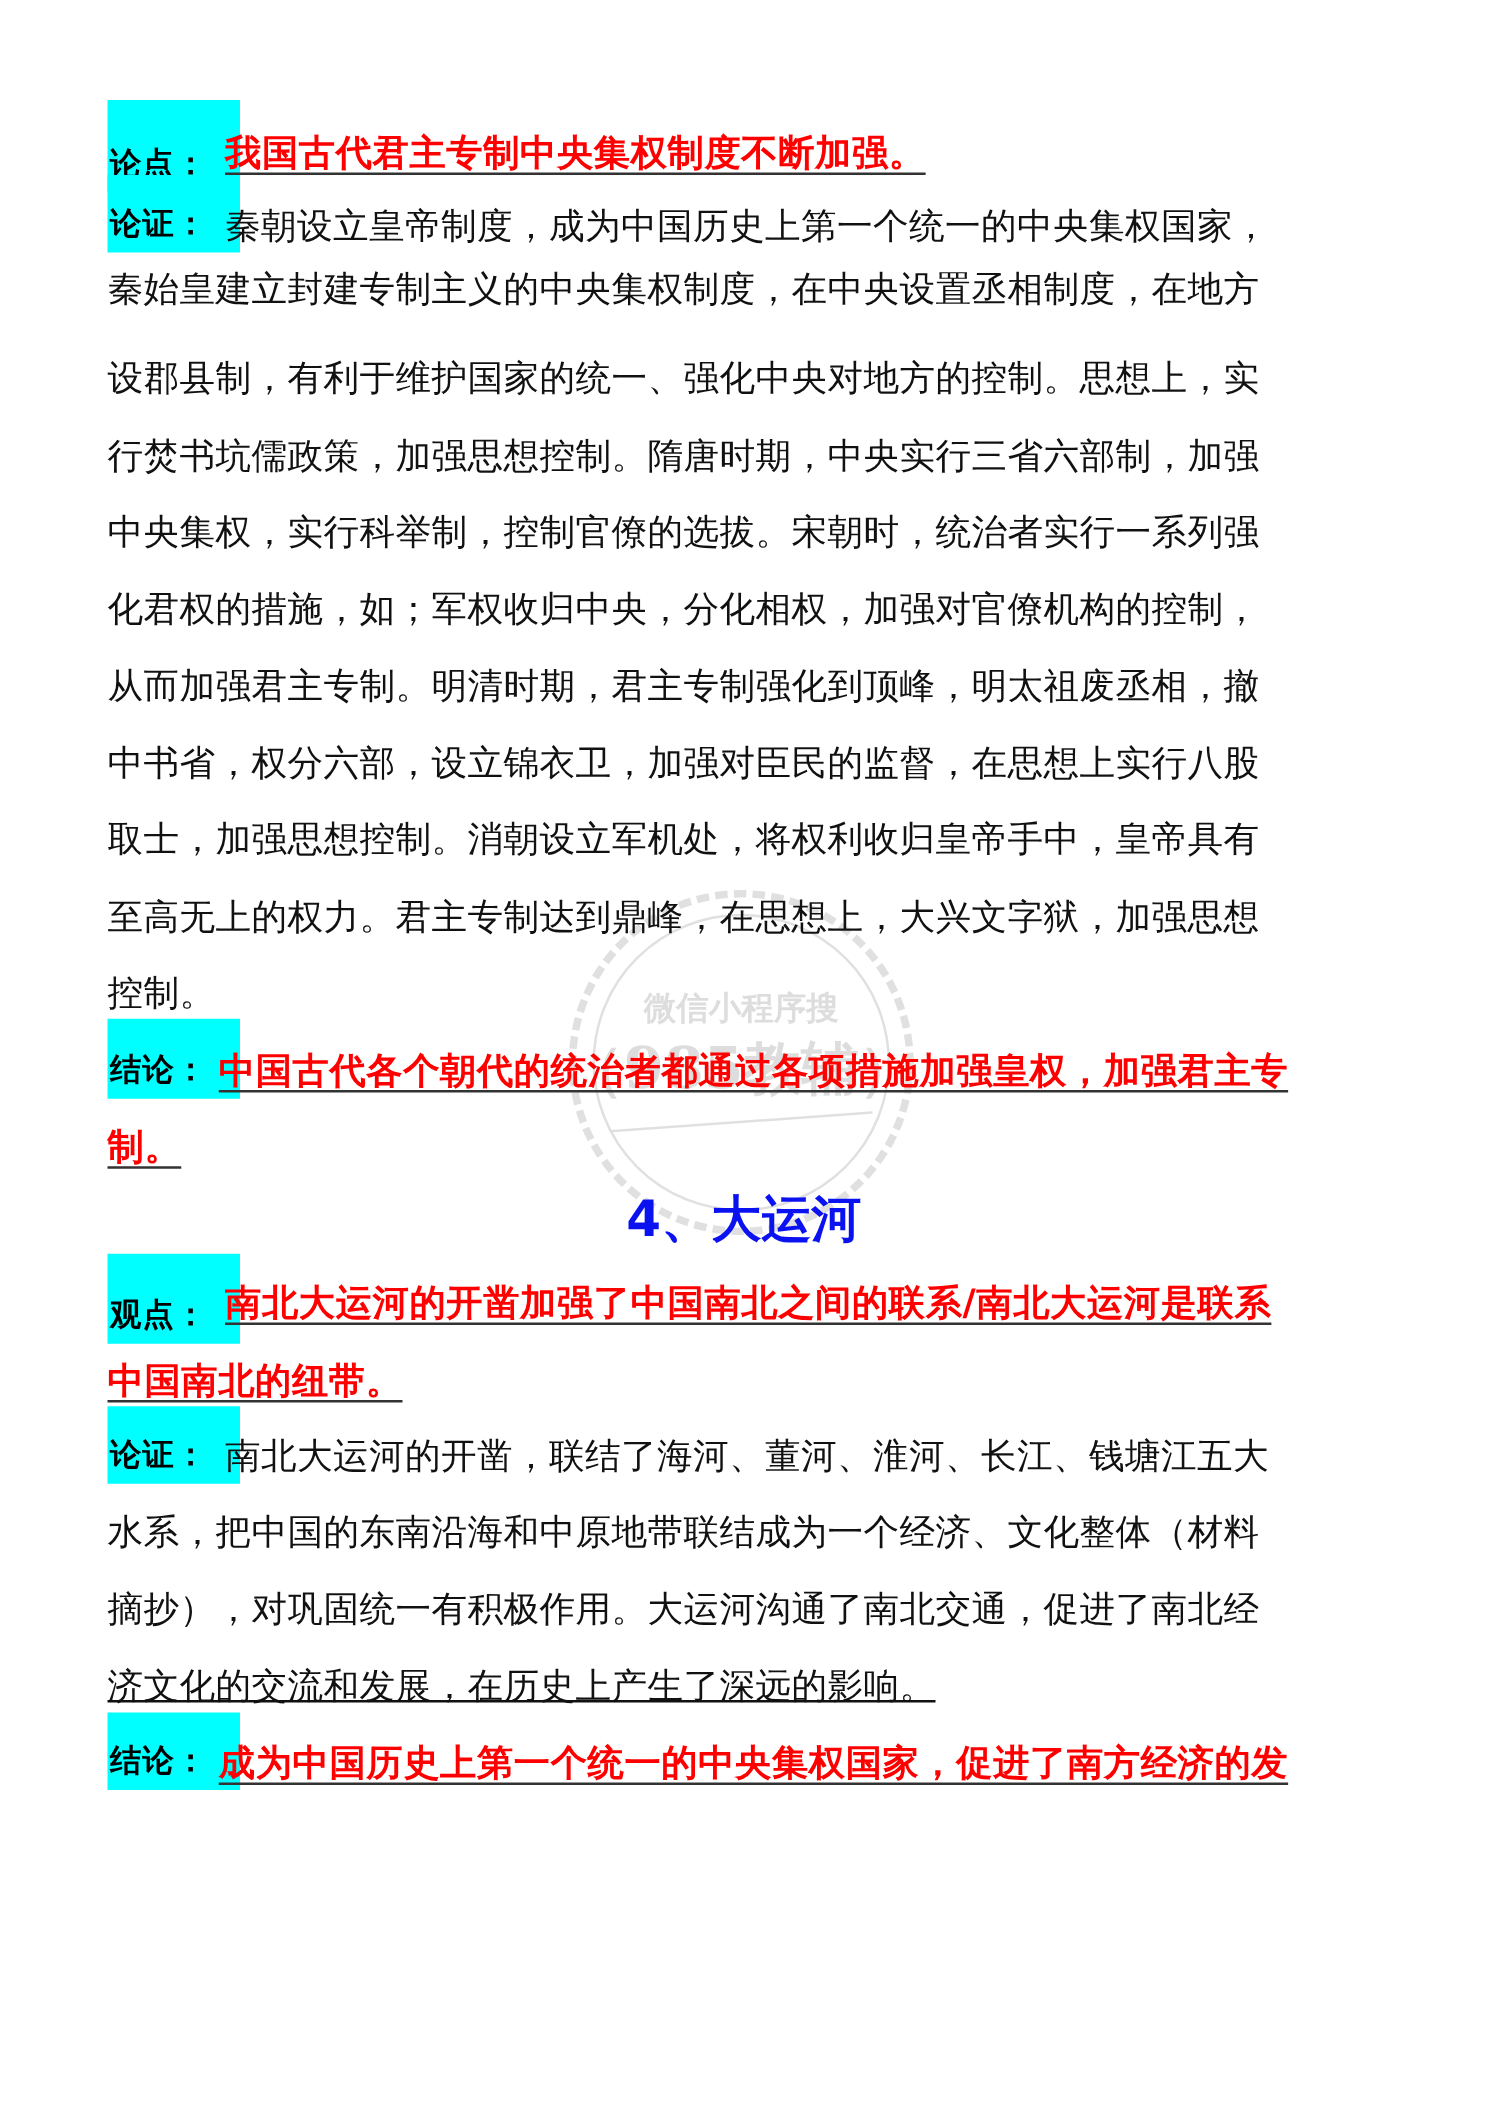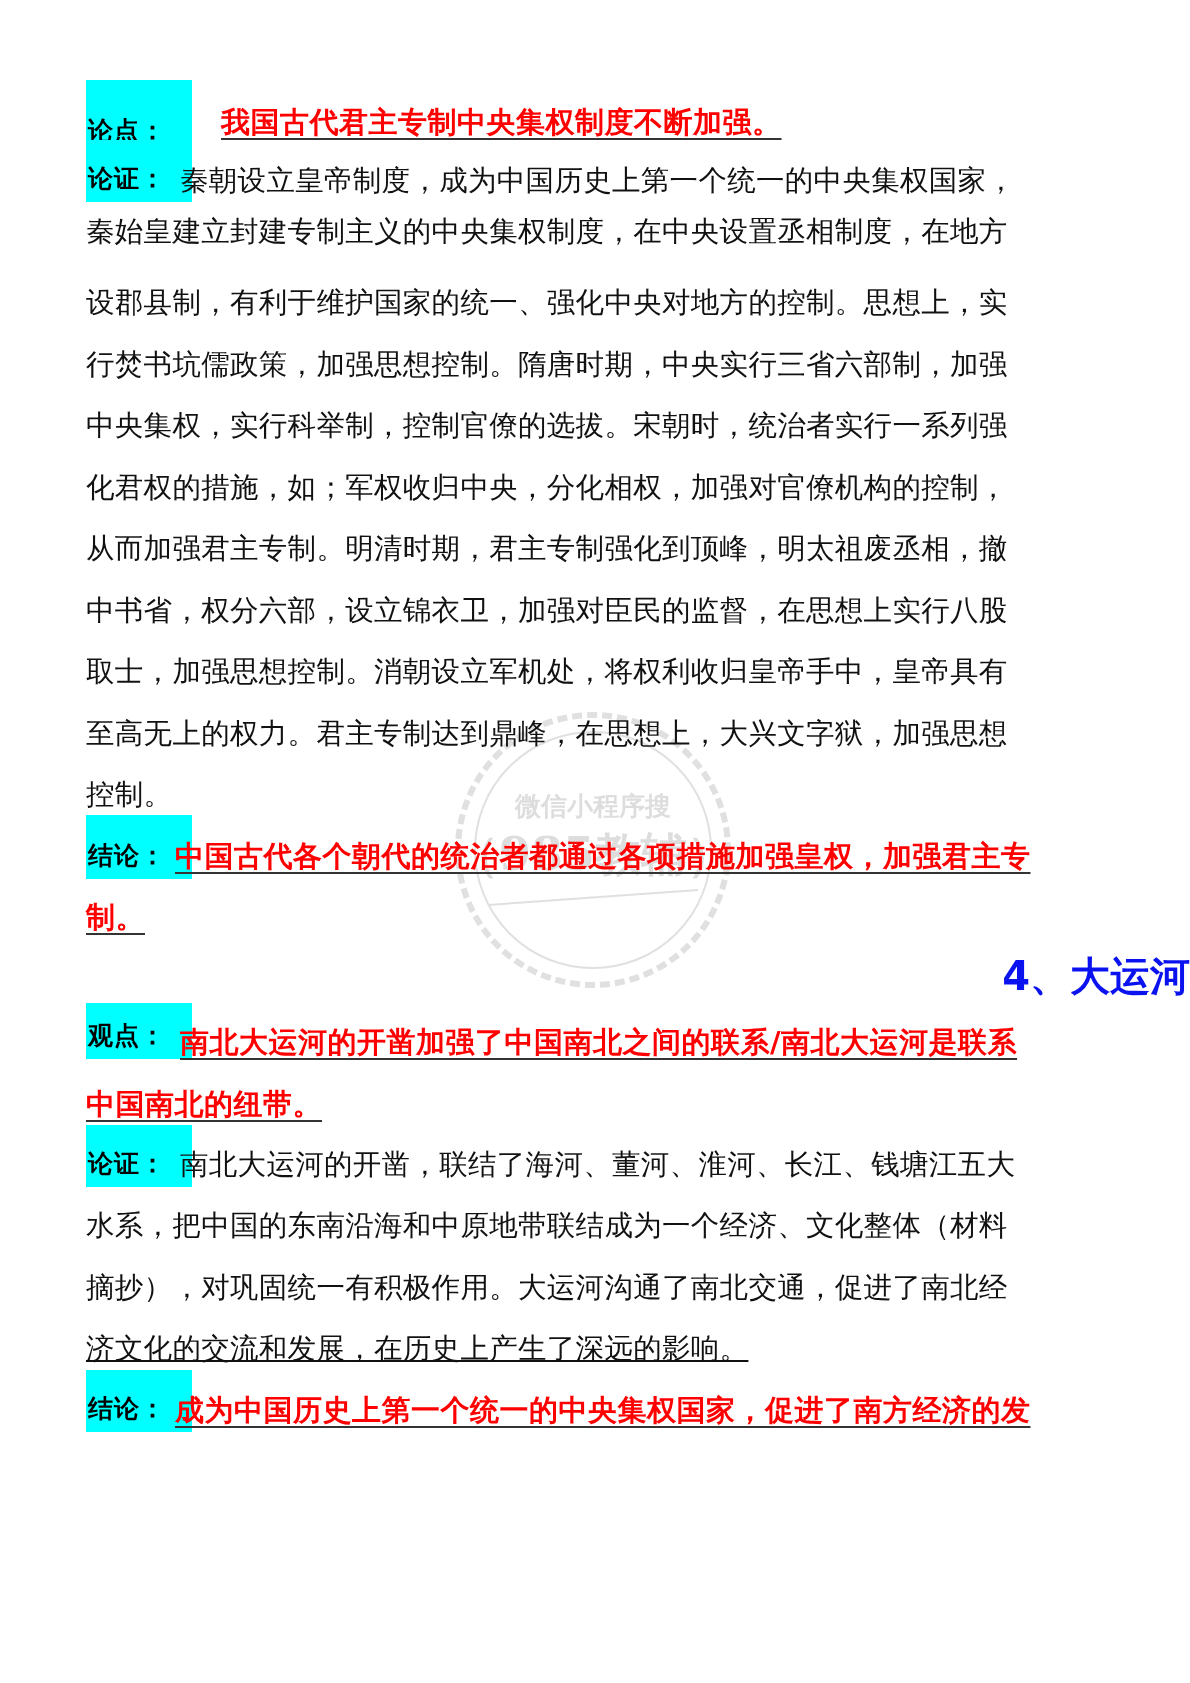--- a/index.html
+++ b/index.html
@@ -9,42 +9,42 @@
     .watermark { position: absolute; left: 448px; top: 700px; width: 290px; height: 300px;
                  pointer-events: none; opacity: 0.16; }
     .line { position: absolute; left: 86px; white-space: nowrap; font-size: 29px; line-height: 40px; }
     .label { position: absolute; left: 86px; width: 106px; height: 74px; background: #00ffff; }
     .label-text { position: absolute; bottom: 4px; left: 2px; font-weight: bold; font-size: 25px;
                   line-height: 38px; color: #000; white-space: nowrap; letter-spacing: 1px; }
     .red { color: #ff0000; font-weight: bold; font-size: 29px; letter-spacing: 0.5px;
            text-decoration: underline; text-decoration-color: #333333; text-decoration-thickness: 2px;
            text-underline-offset: 6px; }
     .body-text { color: #111111; font-size: 28.5px; letter-spacing: 0.3px; text-align: center; }
-    .heading { position: absolute; left: 0; width: 1190px; text-align: right; top: 1030px;
+    .heading { position: absolute; left: 0; width: 1190px; text-align: center; top: 1030px;
                font-size: 40px; font-weight: bold; color: #0a12f0; line-height: 48px; }
   </style>
 </head>
 <body>
 
 <div class="page">
 
   <div class="watermark">
     <svg width="290" height="300" viewBox="0 0 290 300">
       <circle cx="145" cy="150" r="135" fill="none" stroke="#444" stroke-width="6" stroke-dasharray="10 5"></circle>
       <circle cx="145" cy="150" r="118" fill="none" stroke="#444" stroke-width="2"></circle>
       <line x1="40" y1="205" x2="250" y2="190" stroke="#444" stroke-width="2"></line>
       <text x="145" y="115" text-anchor="middle" font-family="DejaVu Serif, serif" font-size="26" font-weight="bold" fill="#333">微信小程序搜</text>
       <text x="145" y="170" text-anchor="middle" font-family="DejaVu Serif, serif" font-size="46" font-weight="bold" fill="#333">（985教辅）</text>
     </svg>
   </div>
 
   <div class="label" style="top:80px;">
     <span class="label-text">论点：</span>
   </div>
-  <div class="line red" style="left:180px; top:102px;margin-left:41px;">我国古代君主专制中央集权制度不断加强。</div>
+  <div class="line red" style="left:180px; top:102px;">我国古代君主专制中央集权制度不断加强。</div>
 
   <div class="label" style="top:140px; height:62px;">
     <span class="label-text">论证：</span>
   </div>
   <div class="line body-text" style="left:180px; top:161px;">秦朝设立皇帝制度，成为中国历史上第一个统一的中央集权国家，</div>
   <div class="line body-text" style="top:212px;">秦始皇建立封建专制主义的中央集权制度，在中央设置丞相制度，在地方</div>
   <div class="line body-text" style="top:345px;">行焚书坑儒政策，加强思想控制。隋唐时期，中央实行三省六部制，加强</div>
   <div class="line body-text" style="top:283px;">设郡县制，有利于维护国家的统一、强化中央对地方的控制。思想上，实</div>
   <div class="line body-text" style="top:406px;">中央集权，实行科举制，控制官僚的选拔。宋朝时，统治者实行一系列强</div>
   <div class="line body-text" style="top:468px;">化君权的措施，如；军权收归中央，分化相权，加强对官僚机构的控制，</div>
@@ -55,21 +55,21 @@
   <div class="line body-text" style="top:775px;">控制。</div>
 
   <div class="label" style="top:815px; height:64px;">
     <span class="label-text">结论：</span>
   </div>
   <div class="line red" style="left:175px; top:836px;">中国古代各个朝代的统治者都通过各项措施加强皇权，加强君主专</div>
   <div class="line red" style="top:897px;">制。</div>
 
   <div class="heading" style="top:952px;">4、大运河</div>
 
-  <div class="label" style="top:1003px; height:56px;">
+  <div class="label" style="top:1003px; height:72px;">
     <span class="label-text">观点：</span>
   </div>
   <div class="line red" style="left:180px; top:1022px;">南北大运河的开凿加强了中国南北之间的联系/南北大运河是联系</div>
   <div class="line red" style="top:1084px;">中国南北的纽带。</div>
 
   <div class="label" style="top:1125px; height:62px;">
     <span class="label-text">论证：</span>
   </div>
   <div class="line body-text" style="left:180px; top:1145px;">南北大运河的开凿，联结了海河、董河、淮河、长江、钱塘江五大</div>
   <div class="line body-text" style="top:1206px;">水系，把中国的东南沿海和中原地带联结成为一个经济、文化整体（材料</div>

